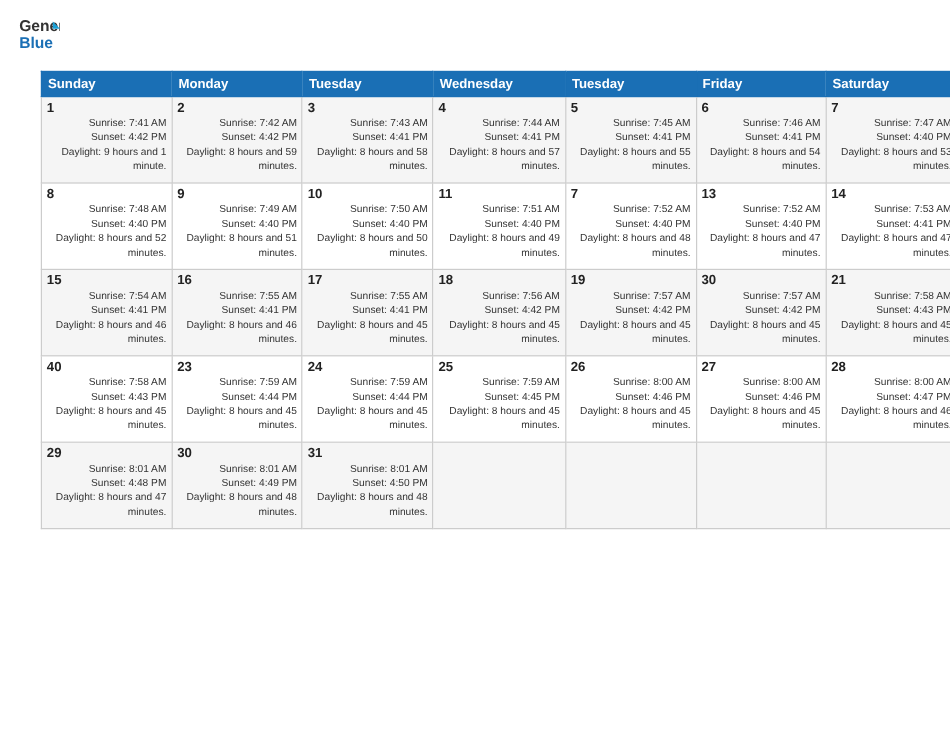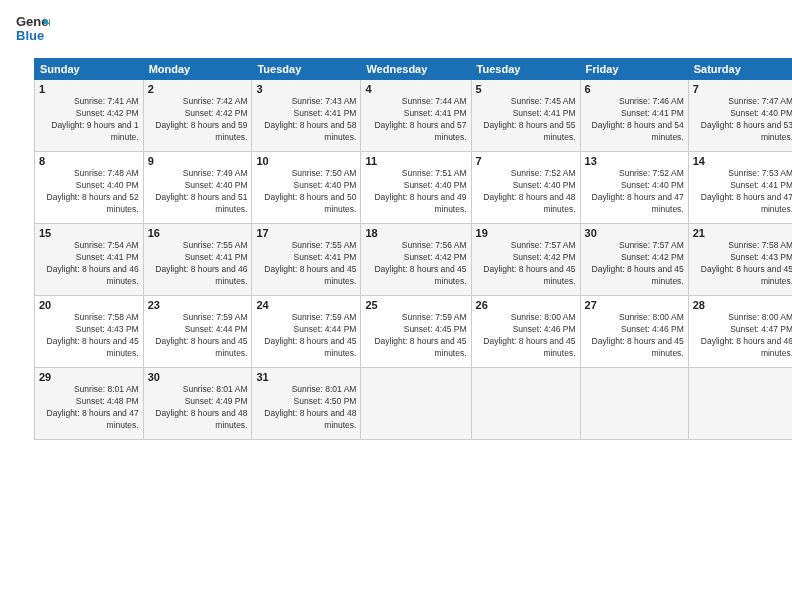--- a/index.html
+++ b/index.html
@@ -285,21 +285,21 @@
         <span class="day-num">21</span>
         <div class="day-info">
           Sunrise: 7:58 AM<br>
           Sunset: 4:43 PM<br>
           Daylight: 8 hours and 45 minutes.
         </div>
       </td>
         </tr>
         <tr>
           <td>
-        <span class="day-num">20</span>
+        <span class="day-num">40</span>
         <div class="day-info">
           Sunrise: 7:58 AM<br>
           Sunset: 4:43 PM<br>
           Daylight: 8 hours and 45 minutes.
         </div>
       </td>
           <td>
         <span class="day-num">23</span>
         <div class="day-info">
           Sunrise: 7:59 AM<br>

